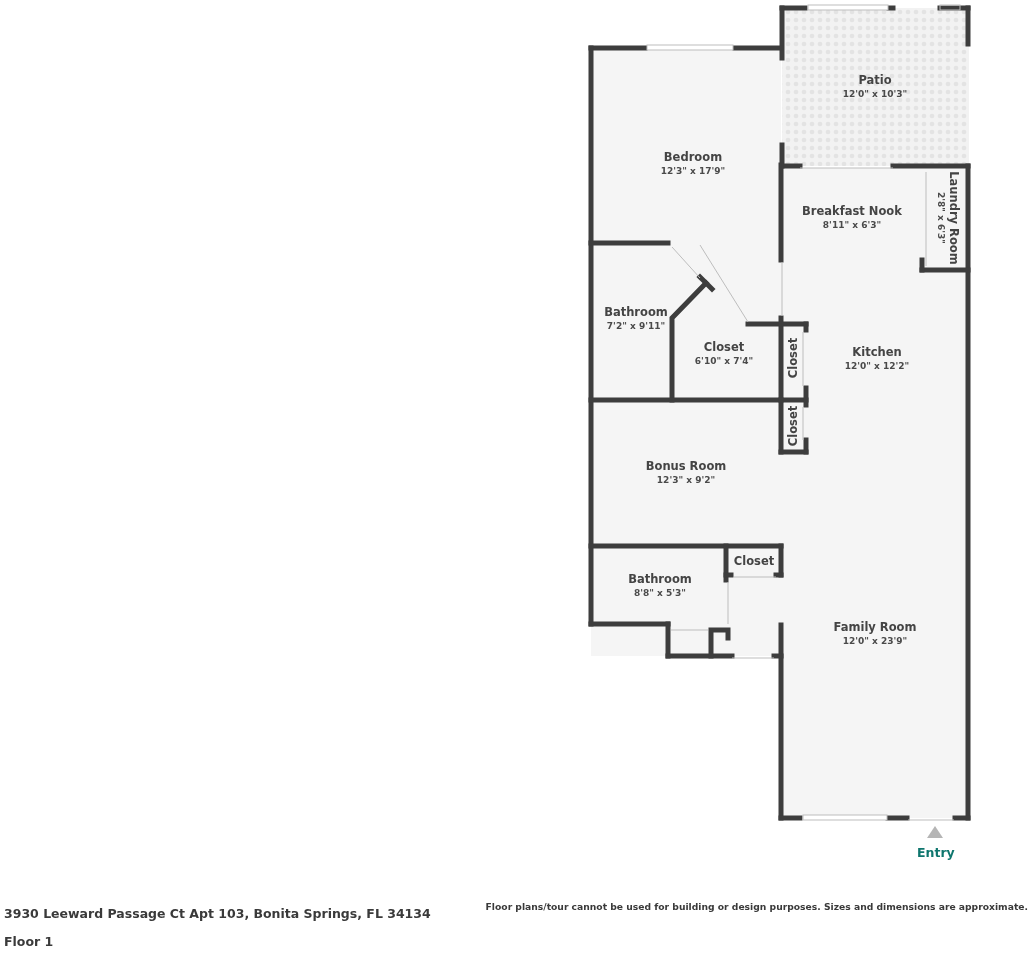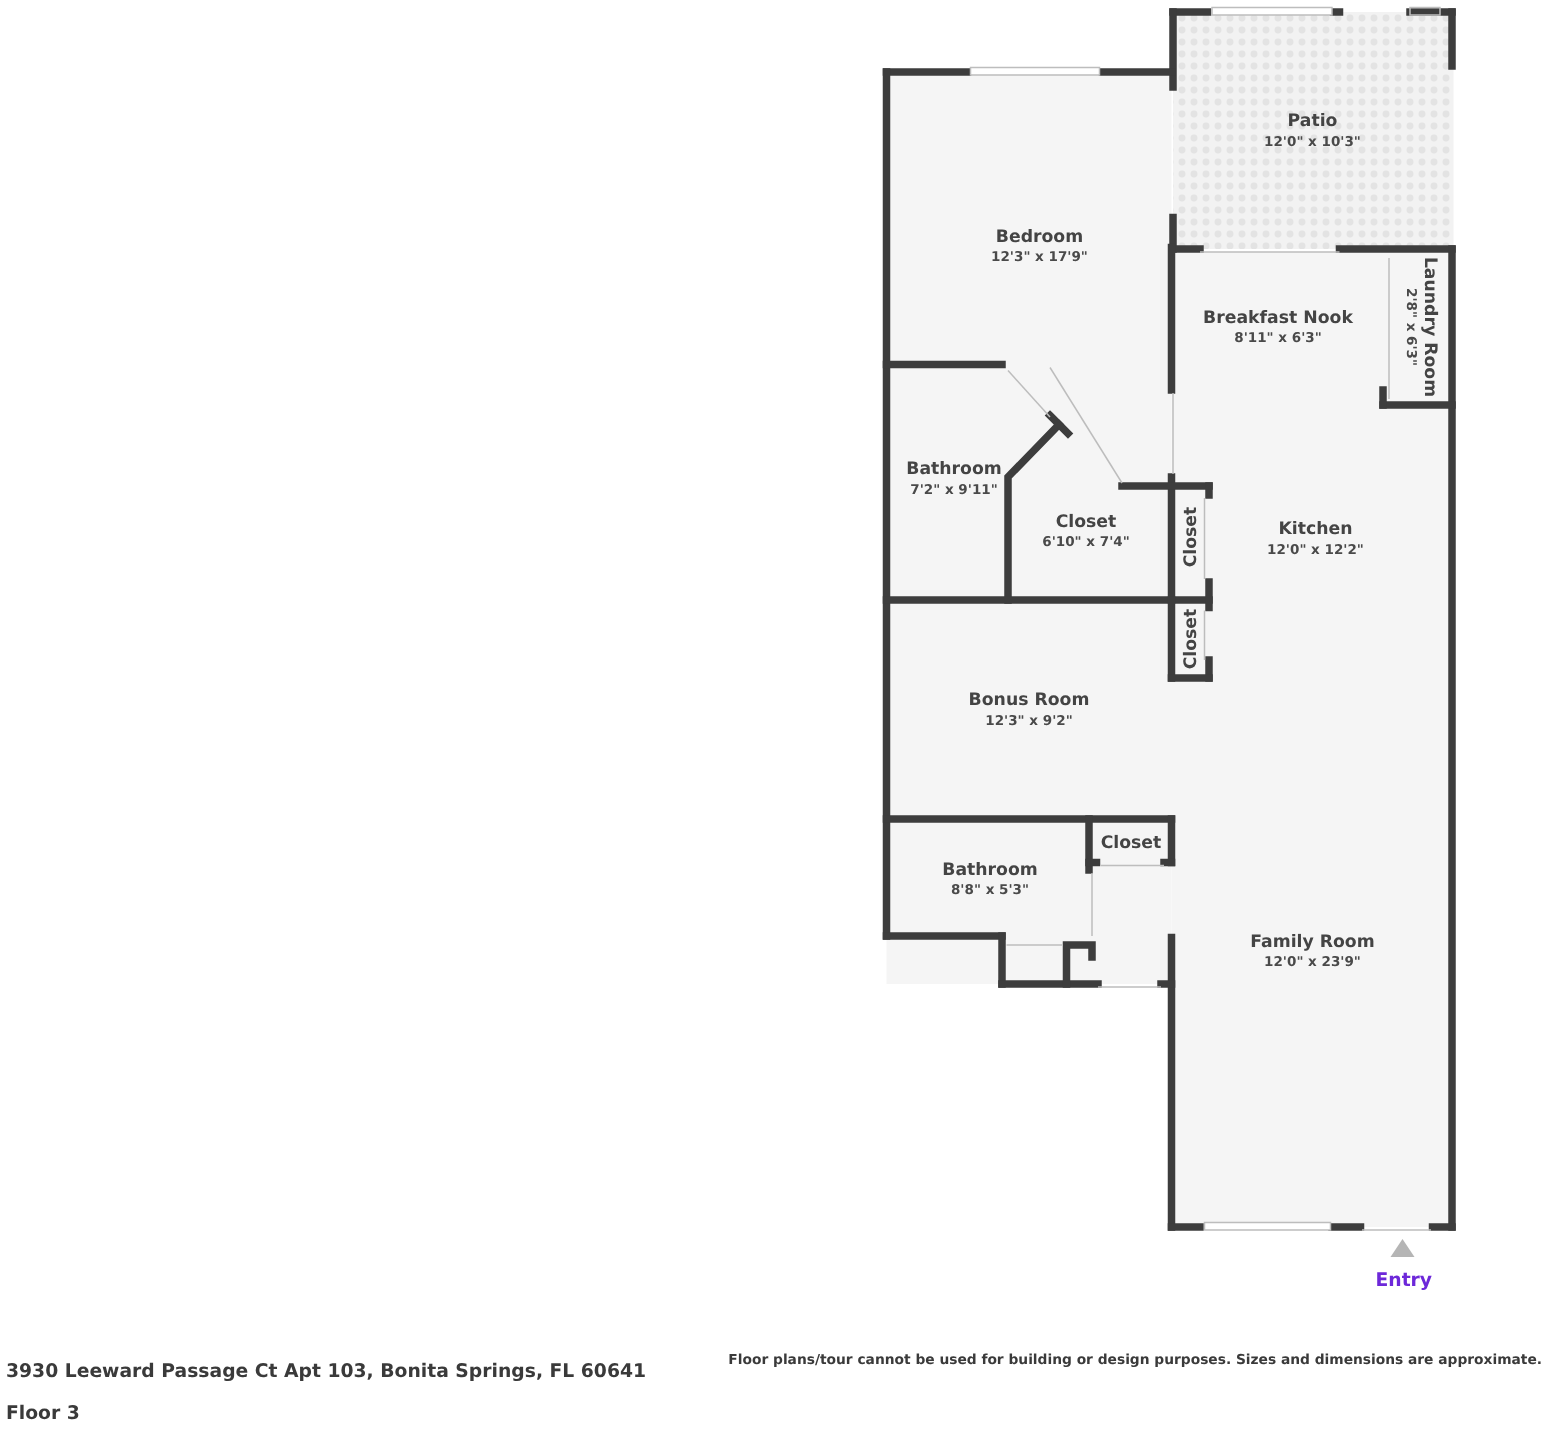--- a/index.html
+++ b/index.html
@@ -4,21 +4,21 @@
   <style>
     html, body { margin: 0; padding: 0; background: #ffffff; }
     body { width: 1032px; height: 960px; position: relative; overflow: hidden;
            font-family: "DejaVu Sans", sans-serif; color: #3f3f3f; }
     #plan { position: absolute; left: 0; top: 0; }
     .room-name { font-family: "DejaVu Sans", sans-serif; font-weight: bold; font-size: 11.5px; fill: #444444; }
     .room-dim { font-family: "DejaVu Sans", sans-serif; font-weight: bold; font-size: 9px; fill: #4a4a4a; }
     .footer-address { position: absolute; left: 4px; top: 906px; font-size: 12.5px; font-weight: bold; color: #3a3a3a; }
     .footer-floor { position: absolute; left: 4px; top: 934px; font-size: 12.5px; font-weight: bold; color: #3a3a3a; }
     .footer-disclaimer { position: absolute; right: 4px; top: 901px; font-size: 9.2px; font-weight: bold; color: #3a3a3a; white-space: nowrap; }
-    .entry-label { position: absolute; left: 917px; top: 845px; font-size: 12.5px; font-weight: bold; color: #6d28d9; }
+    .entry-label { position: absolute; left: 917px; top: 845px; font-size: 12.5px; font-weight: bold; color: #0f766e; }
   </style>
 </head>
 <body>
 
 <svg id="plan" width="1032" height="960" viewBox="0 0 1032 960">
   <defs>
     <pattern id="tile" x="0" y="0" width="8" height="8" patternUnits="userSpaceOnUse">
       <rect width="8" height="8" fill="#f2f2f2"></rect>
       <circle cx="4" cy="4" r="2.3" fill="#e3e3e3"></circle>
     </pattern>
@@ -148,15 +148,15 @@
     <text class="room-name" x="660" y="583" text-anchor="middle">Bathroom</text>
     <text class="room-dim" x="660" y="596" text-anchor="middle">8'8" x 5'3"</text>
   </g>
   <g>
     <text class="room-name" x="875" y="631" text-anchor="middle">Family Room</text>
     <text class="room-dim" x="875" y="644" text-anchor="middle">12'0" x 23'9"</text>
   </g>
 </svg>
 
 <div class="entry-label">Entry</div>
-<div class="footer-address">3930 Leeward Passage Ct Apt 103, Bonita Springs, FL 60641</div>
-<div class="footer-floor">Floor 3</div>
+<div class="footer-address">3930 Leeward Passage Ct Apt 103, Bonita Springs, FL 34134</div>
+<div class="footer-floor">Floor 1</div>
 <div class="footer-disclaimer">Floor plans/tour cannot be used for building or design purposes. Sizes and dimensions are approximate.</div>
 
 </body></html>

